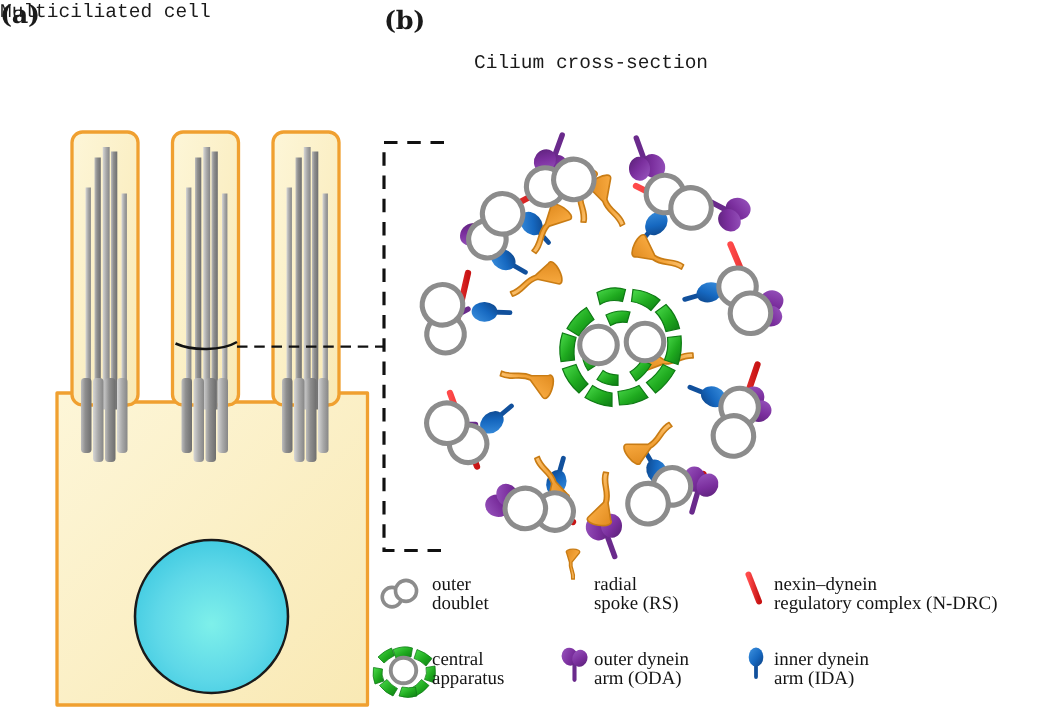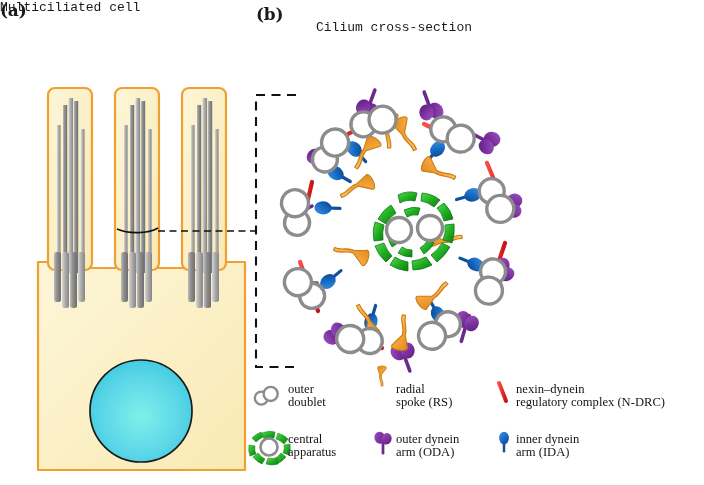--- a/index.html
+++ b/index.html
@@ -44,21 +44,21 @@
     fill: #141414;
   }
 </style>
 </head>
 <body>
 
 <div class="panel-letter">(a)</div>
 
 <div class="panel-letter" style="left:256px;top:4px;">(b)</div>
 <div class="panel-title">Multiciliated cell</div>
-<div class="panel-title" style="left:316px;top:20px;">Cilium cross-section</div>
+<div class="panel-title" style="left:316px;top:34px;">Cilium cross-section</div>
 
 <svg class="stage" viewBox="0 0 704 485">
   <defs>
     <linearGradient id="gradCyto" x1="0" y1="0" x2="1" y2="1">
       <stop offset="0%" stop-color="#fdf6d8"></stop>
       <stop offset="100%" stop-color="#f9e9b4"></stop>
     </linearGradient>
     <radialGradient id="gradNuc" cx="50%" cy="55%" r="60%">
       <stop offset="0%" stop-color="#7ef0ea"></stop>
       <stop offset="60%" stop-color="#5ed8e8"></stop>

